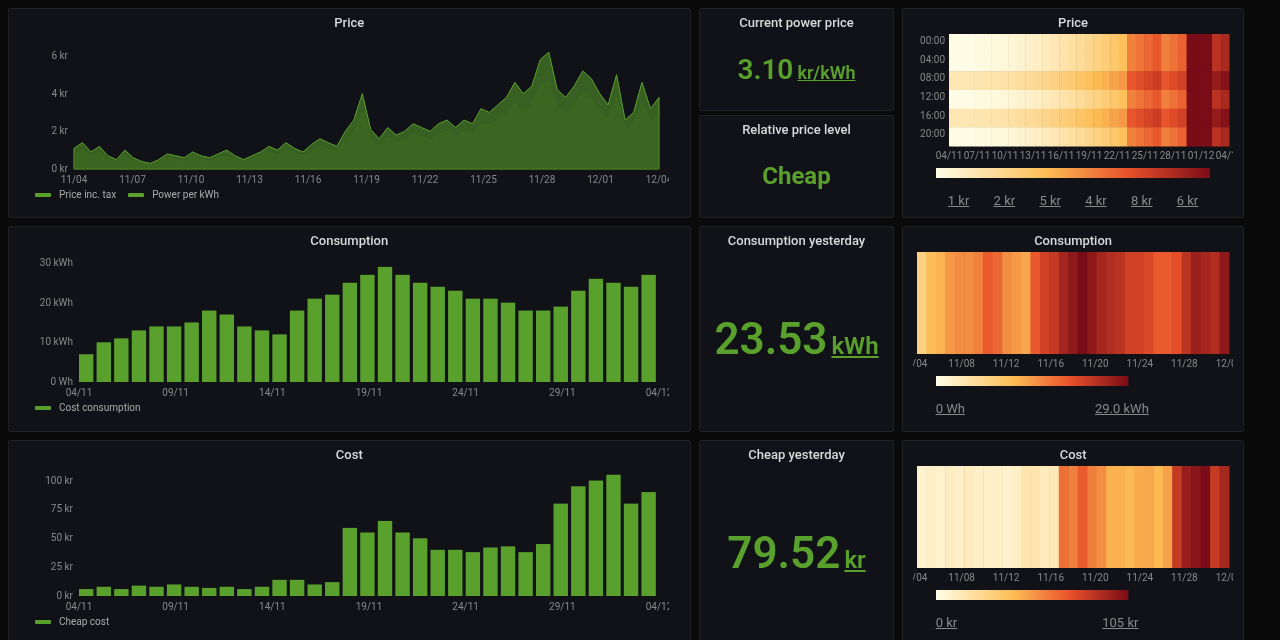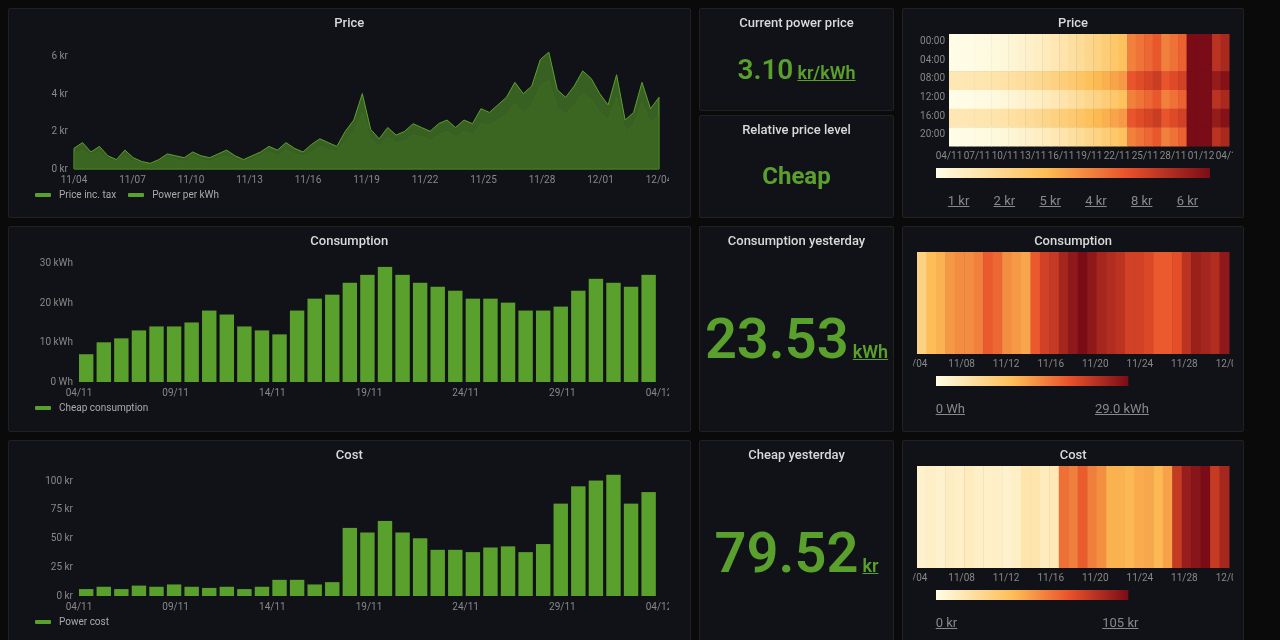--- a/index.html
+++ b/index.html
@@ -3,22 +3,22 @@
 <meta charset="utf-8">
 <style>
   html,body{margin:0;padding:0;background:#0a0a0a;color:#d8d9da;font-family:-apple-system,BlinkMacSystemFont,"Segoe UI",Roboto,sans-serif;font-size:12px;}
   .dash{display:grid;grid-template-columns:54% 15.5% 27%;grid-template-rows:210px 206px 206px;gap:8px;padding:8px;width:1280px;height:640px;box-sizing:border-box;}
   .panel{background:#111217;border:1px solid #212124;border-radius:2px;display:flex;flex-direction:column;align-items:center;padding:6px 8px 4px;box-sizing:border-box;position:relative;}
   .panel-title{font-size:13px;font-weight:500;color:#d8d9da;text-align:center;margin-bottom:2px;}
   .stat{flex:1;display:flex;flex-direction:column;align-items:center;justify-content:center;}
   .stat-val{color:#5aa02c;font-weight:600;display:flex;align-items:baseline;gap:4px;}
   .stat-num{font-size:28px;}
   .stat-unit{font-size:18px;text-decoration:underline;}
-  .stat-num.lg{font-size:56px;}
-  .stat-unit.lg{font-size:18px;}
+  .stat-num.lg{font-size:44px;}
+  .stat-unit.lg{font-size:24px;}
   .stat-word{color:#5aa02c;font-size:24px;font-weight:700;}
   .col1b{display:grid;grid-template-rows:1fr 1fr;gap:4px;}
   svg text{fill:#888;font-size:10px;font-family:inherit;}
   .legend{display:flex;gap:12px;font-size:10px;color:#aaa;padding:2px 0 0 18px;align-self:flex-start;}
   .legend span{display:flex;align-items:center;gap:8px;}
   .legend i{width:16px;height:4px;background:#5aa02c;display:inline-block;border-radius:1px;}
   .heat-legend{width:85%;}
   .heat-legend svg{width:100%;height:28px;}
   .heat-ticks{display:flex;justify-content:space-around;font-size:13px;color:#888;text-decoration:underline;}
 </style>
@@ -372,21 +372,21 @@
         <text x="146.66666666666666" y="146" text-anchor="middle">09/11</text>
         <text x="243.33333333333331" y="146" text-anchor="middle">14/11</text>
         <text x="340" y="146" text-anchor="middle">19/11</text>
         <text x="436.66666666666663" y="146" text-anchor="middle">24/11</text>
         <text x="533.3333333333334" y="146" text-anchor="middle">29/11</text>
         <text x="630" y="146" text-anchor="middle">04/12</text>
       </svg>
     <div class="legend">
       <span>
           <i></i>
-          <span>Cheap consumption</span>
+          <span>Cost consumption</span>
         </span>
     </div>
   </div>
 
   <div class="panel">
     <div class="panel-title">Consumption yesterday</div>
     <div class="stat">
         <div class="stat-val">
           <span class="stat-num lg">23.53</span>
           <span class="stat-unit lg">kWh</span>
@@ -508,21 +508,21 @@
         <text x="146.66666666666666" y="146" text-anchor="middle">09/11</text>
         <text x="243.33333333333331" y="146" text-anchor="middle">14/11</text>
         <text x="340" y="146" text-anchor="middle">19/11</text>
         <text x="436.66666666666663" y="146" text-anchor="middle">24/11</text>
         <text x="533.3333333333334" y="146" text-anchor="middle">29/11</text>
         <text x="630" y="146" text-anchor="middle">04/12</text>
       </svg>
     <div class="legend">
       <span>
           <i></i>
-          <span>Power cost</span>
+          <span>Cheap cost</span>
         </span>
     </div>
   </div>
 
   <div class="panel">
     <div class="panel-title">Cheap yesterday</div>
     <div class="stat">
         <div class="stat-val">
           <span class="stat-num lg">79.52</span>
           <span class="stat-unit lg">kr</span>

